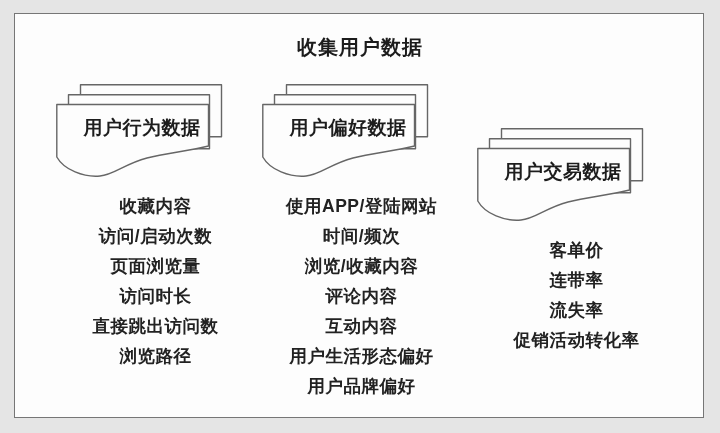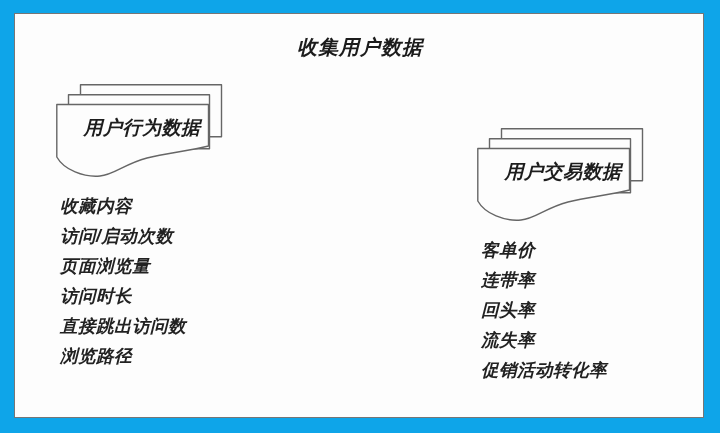--- a/index.html
+++ b/index.html
@@ -4,24 +4,23 @@
 <style>
   html, body {
     margin: 0;
     padding: 0;
     background: #ffffff;
   }
   .canvas {
     position: relative;
     width: 720px;
     height: 433px;
-    background: #0ea5e9;
+    background: #e5e5e5;
     font-family: "Liberation Sans", sans-serif;
     overflow: hidden;
-    font-style: italic;
   }
   .frame {
     position: absolute;
     left: 14px;
     top: 13px;
     width: 688px;
     height: 403px;
     border: 1.5px solid #767676;
     background: #fdfdfd;
   }
@@ -33,20 +32,21 @@
     text-align: center;
     font-size: 20px;
     font-weight: bold;
     color: #1c1c1c;
     letter-spacing: 1px;
   }
   .column {
     position: absolute;
     top: 84px;
     width: 195px;
+    text-align: center;
   }
   .col-1 { left: 56px; }
   .col-2 { left: 262px; }
   .col-3 { left: 477px; margin-top: 44px; }
   .doc-stack {
     display: block;
   }
   .sheet {
     fill: #fdfdfd;
     stroke: #666666;
@@ -92,29 +92,45 @@
     <ul class="metric-list">
       <li>收藏内容</li>
       <li>访问/启动次数</li>
       <li>页面浏览量</li>
       <li>访问时长</li>
       <li>直接跳出访问数</li>
       <li>浏览路径</li>
     </ul>
   </section>
 
+  <section class="column col-2">
+    <svg class="doc-stack" width="170" height="96" viewBox="0 0 170 96" aria-hidden="true">
+      <rect class="sheet" x="24.5" y="0.7" width="141" height="52"></rect>
+      <rect class="sheet" x="12.5" y="10.7" width="141" height="54"></rect>
+      <path class="sheet" d="M0.8,20.5 H152.5 V62 C133,67 110,69 91,74 C68,80 58,91 44,92 C28,93.5 8,86 0.8,73 Z"></path>
+      <text class="doc-label" x="86" y="50" text-anchor="middle">用户偏好数据</text>
+    </svg>
+    <ul class="metric-list">
+      <li>使用APP/登陆网站</li>
+      <li>时间/频次</li>
+      <li>浏览/收藏内容</li>
+      <li>评论内容</li>
+      <li>互动内容</li>
+      <li>用户生活形态偏好</li>
+      <li>用户品牌偏好</li>
+    </ul>
+  </section>
 
   <section class="column col-3">
     <svg class="doc-stack" width="170" height="96" viewBox="0 0 170 96" aria-hidden="true">
       <rect class="sheet" x="24.5" y="0.7" width="141" height="52"></rect>
       <rect class="sheet" x="12.5" y="10.7" width="141" height="54"></rect>
       <path class="sheet" d="M0.8,20.5 H152.5 V62 C133,67 110,69 91,74 C68,80 58,91 44,92 C28,93.5 8,86 0.8,73 Z"></path>
       <text class="doc-label" x="86" y="50" text-anchor="middle">用户交易数据</text>
     </svg>
     <ul class="metric-list">
       <li>客单价</li>
       <li>连带率</li>
-      <li>回头率</li>
       <li>流失率</li>
       <li>促销活动转化率</li>
     </ul>
   </section>
 </div>
 
 </body></html>

